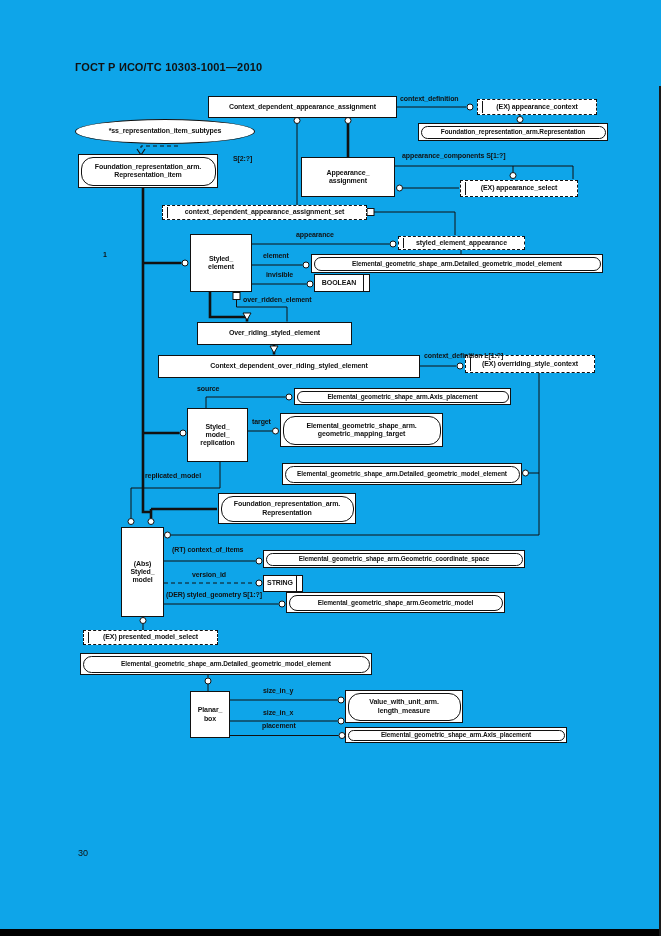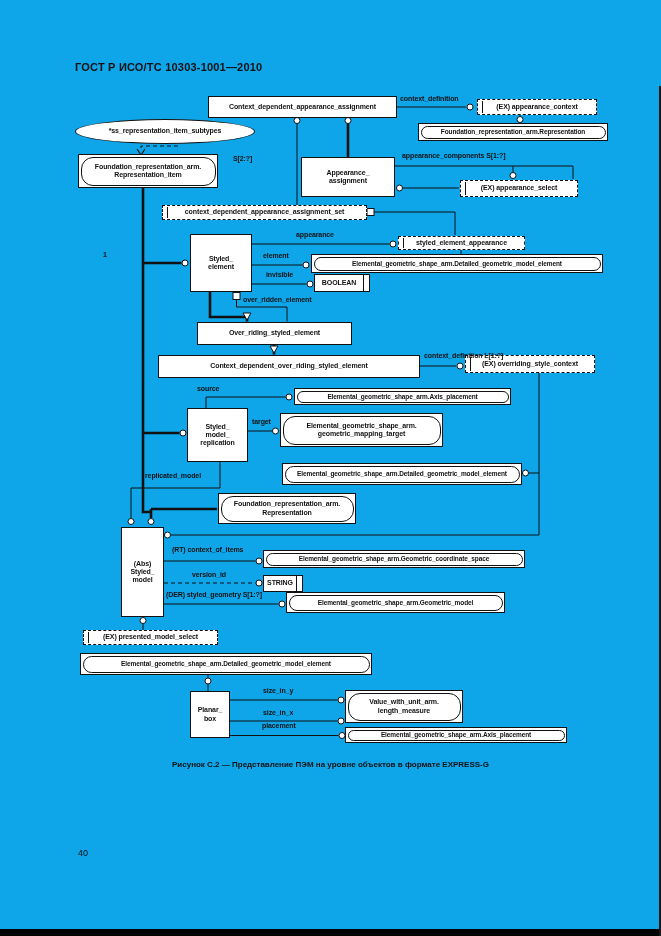--- a/index.html
+++ b/index.html
@@ -172,18 +172,17 @@
   <div class="elabel" style="left:252px;top:418px;">target</div>
   <div class="elabel" style="left:145px;top:472px;">replicated_model</div>
   <div class="elabel" style="left:103px;top:251px;">1</div>
   <div class="elabel" style="left:172px;top:546px;">(RT) context_of_items</div>
   <div class="elabel" style="left:192px;top:571px;">version_id</div>
   <div class="elabel" style="left:166px;top:591px;">(DER) styled_geometry S[1:?]</div>
   <div class="elabel" style="left:263px;top:687px;">size_in_y</div>
   <div class="elabel" style="left:263px;top:709px;">size_in_x</div>
   <div class="elabel" style="left:262px;top:722px;">placement</div>
 
-  <div class="cap" style="top:760px;">Рисунок С.2 — Представление ПЭМ на уровне объектов в формате EXPRESS-G</div>
-  <div class="pgnum">40</div>
+  <div class="pgnum">30</div>
 
   <div class="scan-bottom"></div>
   <div class="scan-right"></div>
 </div>
 
 </body></html>

